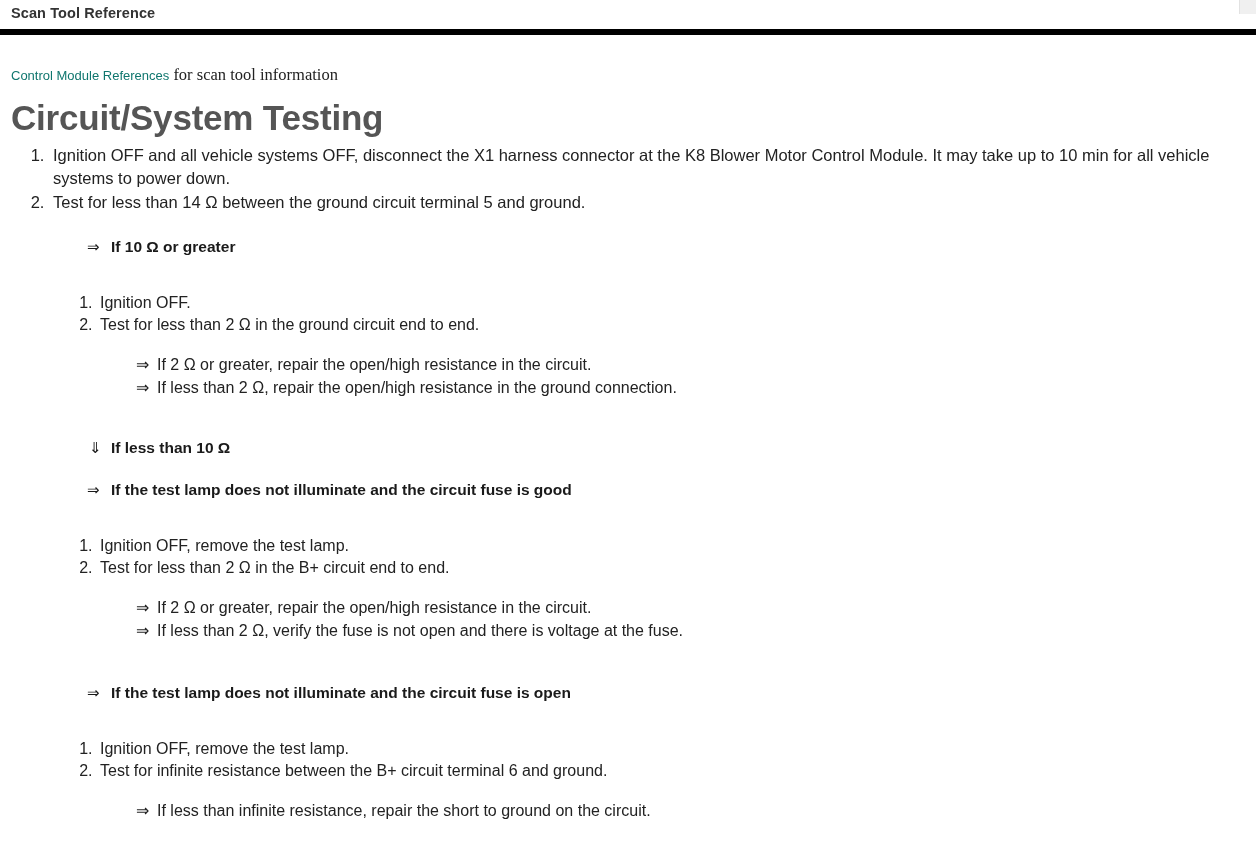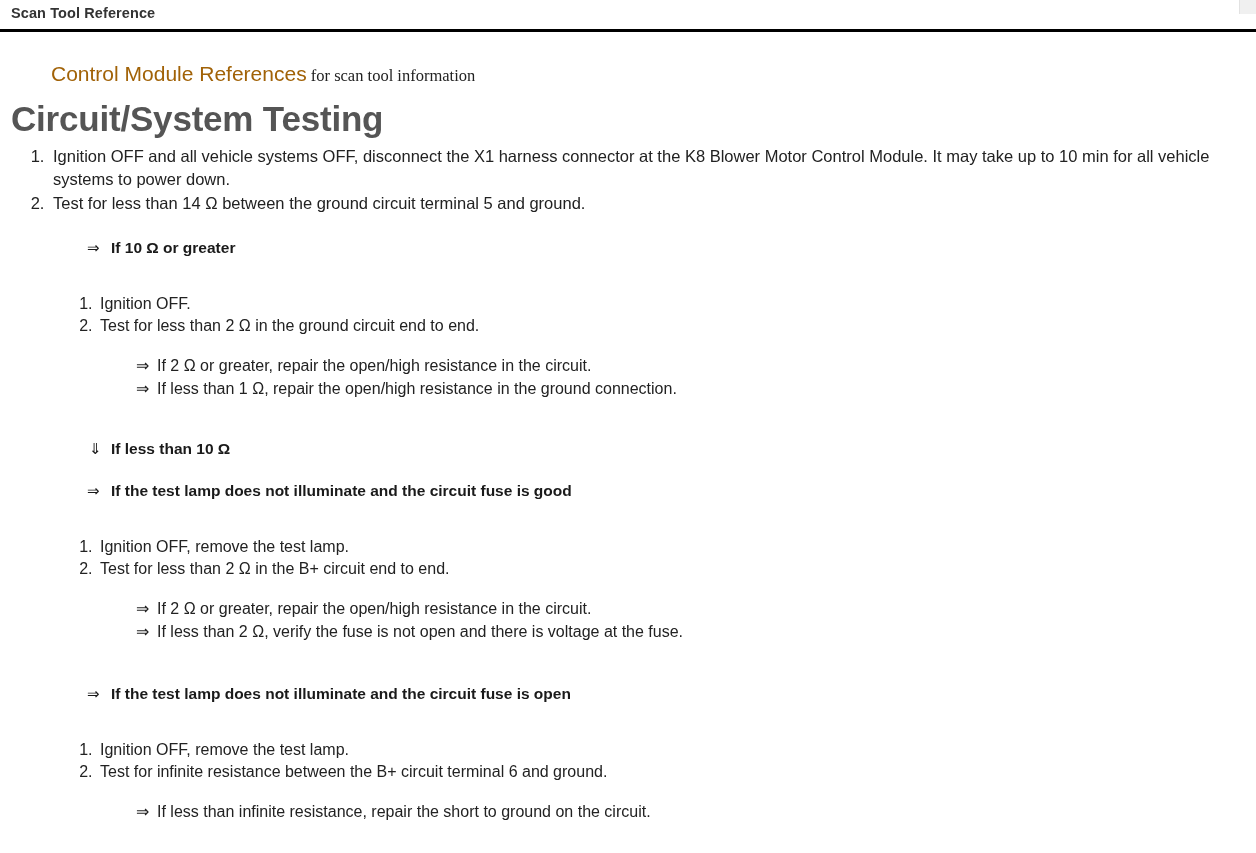--- a/index.html
+++ b/index.html
@@ -18,21 +18,21 @@
   .page {
     position: relative;
     width: 1256px;
     height: 853px;
     box-sizing: border-box;
   }
   
   .top-header {
     position: relative;
     height: 29px;
-    border-bottom: 3px solid #000000;
+    border-bottom: 6px solid #000000;
     background: #ffffff;
   }
   .top-header .title {
     position: absolute;
     left: 11px;
     top: 5px;
     font-size: 14.5px;
     font-weight: bold;
     color: #333333;
     letter-spacing: 0.1px;
@@ -52,25 +52,24 @@
     padding: 0 11px;
   }
 
   .ref-line {
     margin-top: 30px;
     font-family: "Liberation Serif", serif;
     font-size: 16.5px;
     color: #333333;
   }
   .ref-link {
-    color: #a16207;
+    color: #0f766e;
     text-decoration: none;
     font-family: "Liberation Sans", sans-serif;
-    font-size: 21px;
-    margin-left: 40px;
+    font-size: 13px;
   }
   .ref-rest {
     font-family: "Liberation Serif", serif;
     font-size: 16.5px;
     color: #222;
   }
 
   h1.section-title {
     font-weight: 700;
     font-size: 35px;
@@ -194,21 +193,21 @@
       </ol>
     </div>
 
     <div class="arrow-list">
       <div class="arrow-row">
         <span class="a">⇒</span>
         <span>If 2 Ω or greater, repair the open/high resistance in the circuit.</span>
       </div>
       <div class="arrow-row">
         <span class="a">⇒</span>
-        <span>If less than 1 Ω, repair the open/high resistance in the ground connection.</span>
+        <span>If less than 2 Ω, repair the open/high resistance in the ground connection.</span>
       </div>
     </div>
 
     <div class="branch" style="margin-top:40px;">
       <span class="arrow" style="left:78px;">⇓</span>
       <span class="btext">If less than 10 Ω</span>
     </div>
 
 
     <div class="branch">

